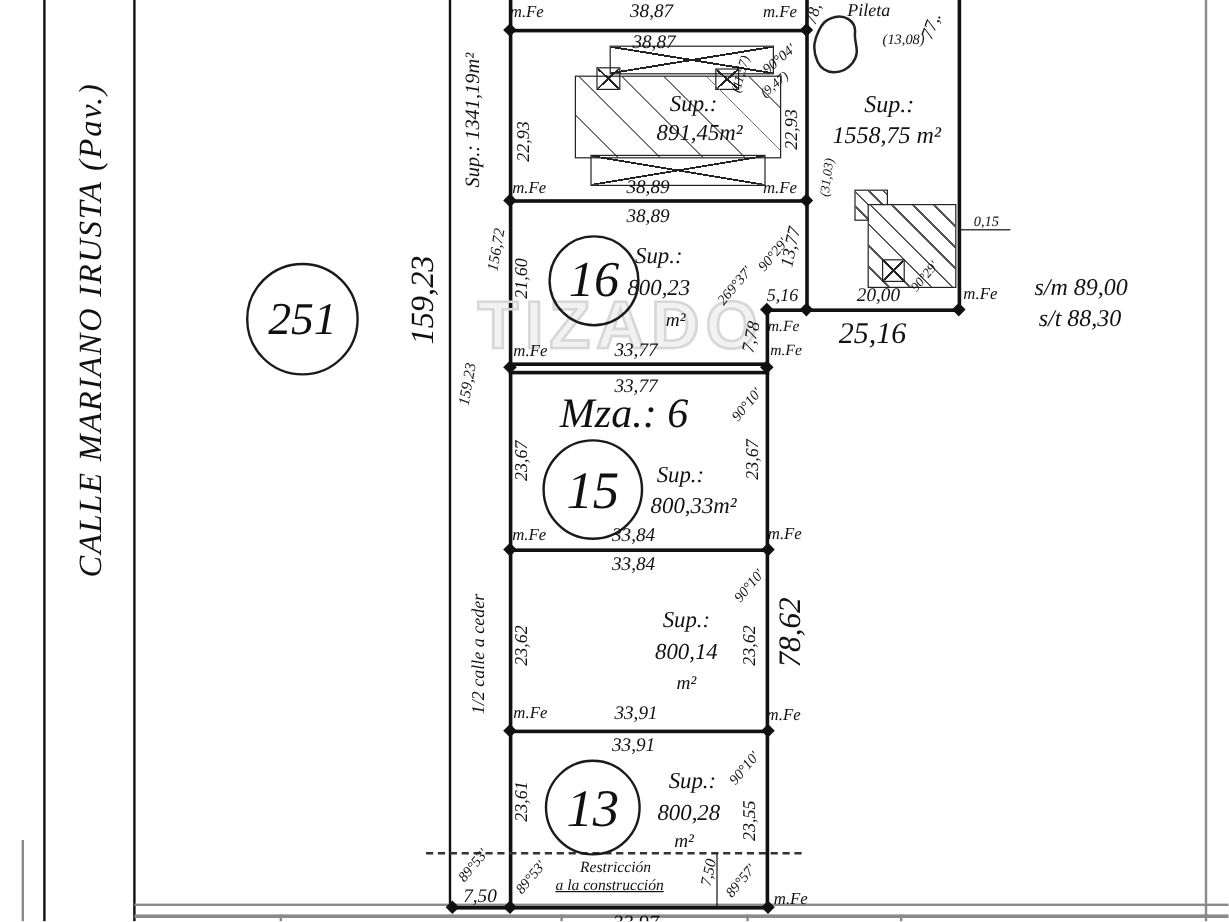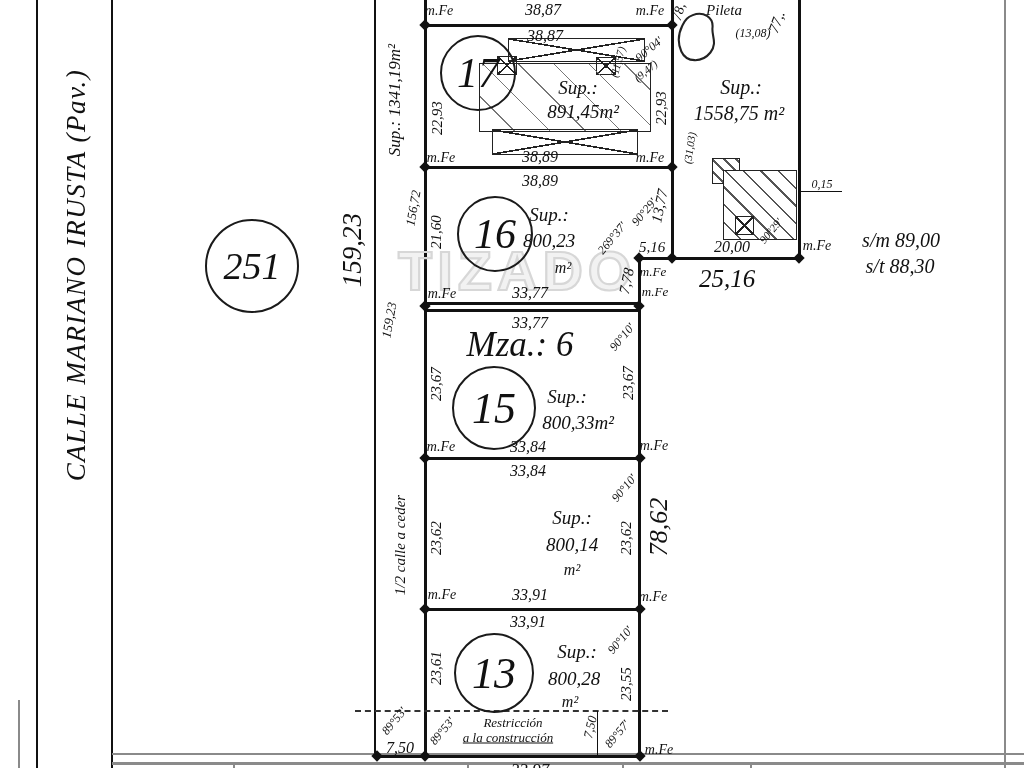--- a/index.html
+++ b/index.html
@@ -169,17 +169,16 @@
     <div class="lbl" style="left: 739px; top: 113px; font-size: 20px; transform: translate(-50%, -50%);">1558,75 m²</div>
     <div class="lbl" style="left: 690px; top: 148px; font-size: 11px; transform: translate(-50%, -50%) rotate(-82deg);">(31,03)</div>
     <div class="lbl" style="left: 732px; top: 247px; font-size: 16px; transform: translate(-50%, -50%);">20,00</div>
     <div class="lbl" style="left: 771px; top: 231px; font-size: 11px; transform: translate(-50%, -50%) rotate(-50deg);">90°29'</div>
     <div class="lbl" style="left: 822px; top: 184px; font-size: 12px; transform: translate(-50%, -50%);">0,15</div>
     <div class="lbl" style="left: 817px; top: 246px; font-size: 14px; transform: translate(-50%, -50%);">m.Fe</div>
     <div class="lbl" style="left: 727px; top: 278px; font-size: 25px; transform: translate(-50%, -50%);">25,16</div>
     <div class="lbl" style="left: 901px; top: 240px; font-size: 20px; transform: translate(-50%, -50%);">s/m 89,00</div>
     <div class="lbl" style="left: 900px; top: 266px; font-size: 20px; transform: translate(-50%, -50%);">s/t  88,30</div>
     <div class="pcircle" style="left: 205px; top: 219px; height: 90px; width: 90px; font-size: 38px;">251</div>
-    <div class="pcircle" style="left: 440px; top: 35px; height: 72px; width: 72px; font-size: 42px;">17</div>
     <div class="pcircle" style="left: 457px; top: 196px; height: 72px; width: 72px; font-size: 42px;">16</div>
     <div class="pcircle" style="left: 452px; top: 366px; height: 80px; width: 80px; font-size: 44px;">15</div>
     <div class="pcircle" style="left: 454px; top: 633px; height: 76px; width: 76px; font-size: 44px;">13</div>
   </div>
 
 </body></html>

